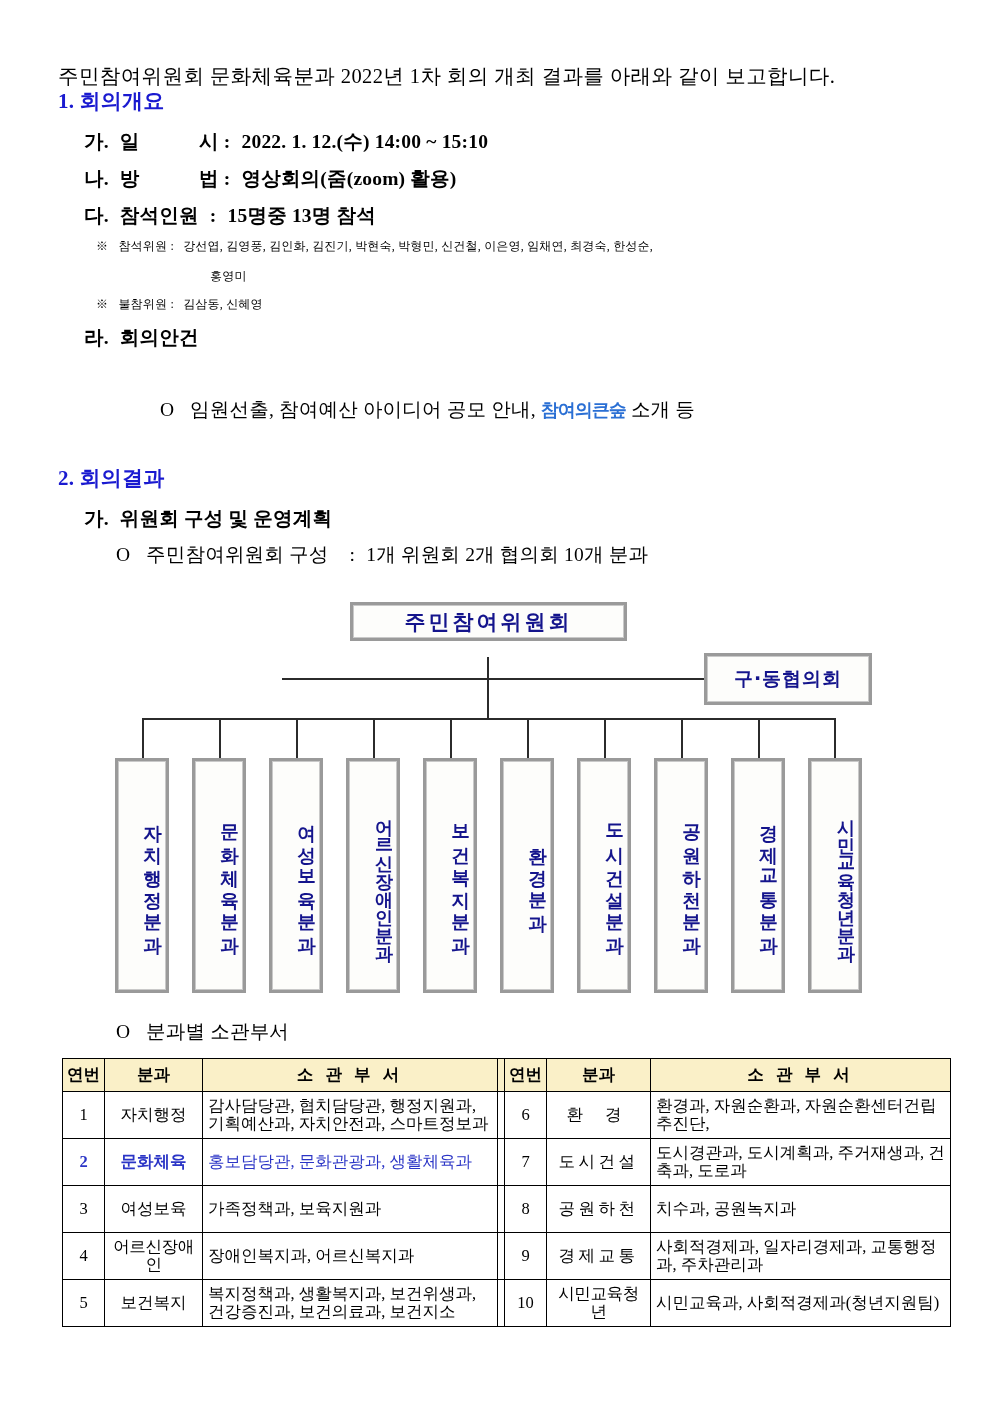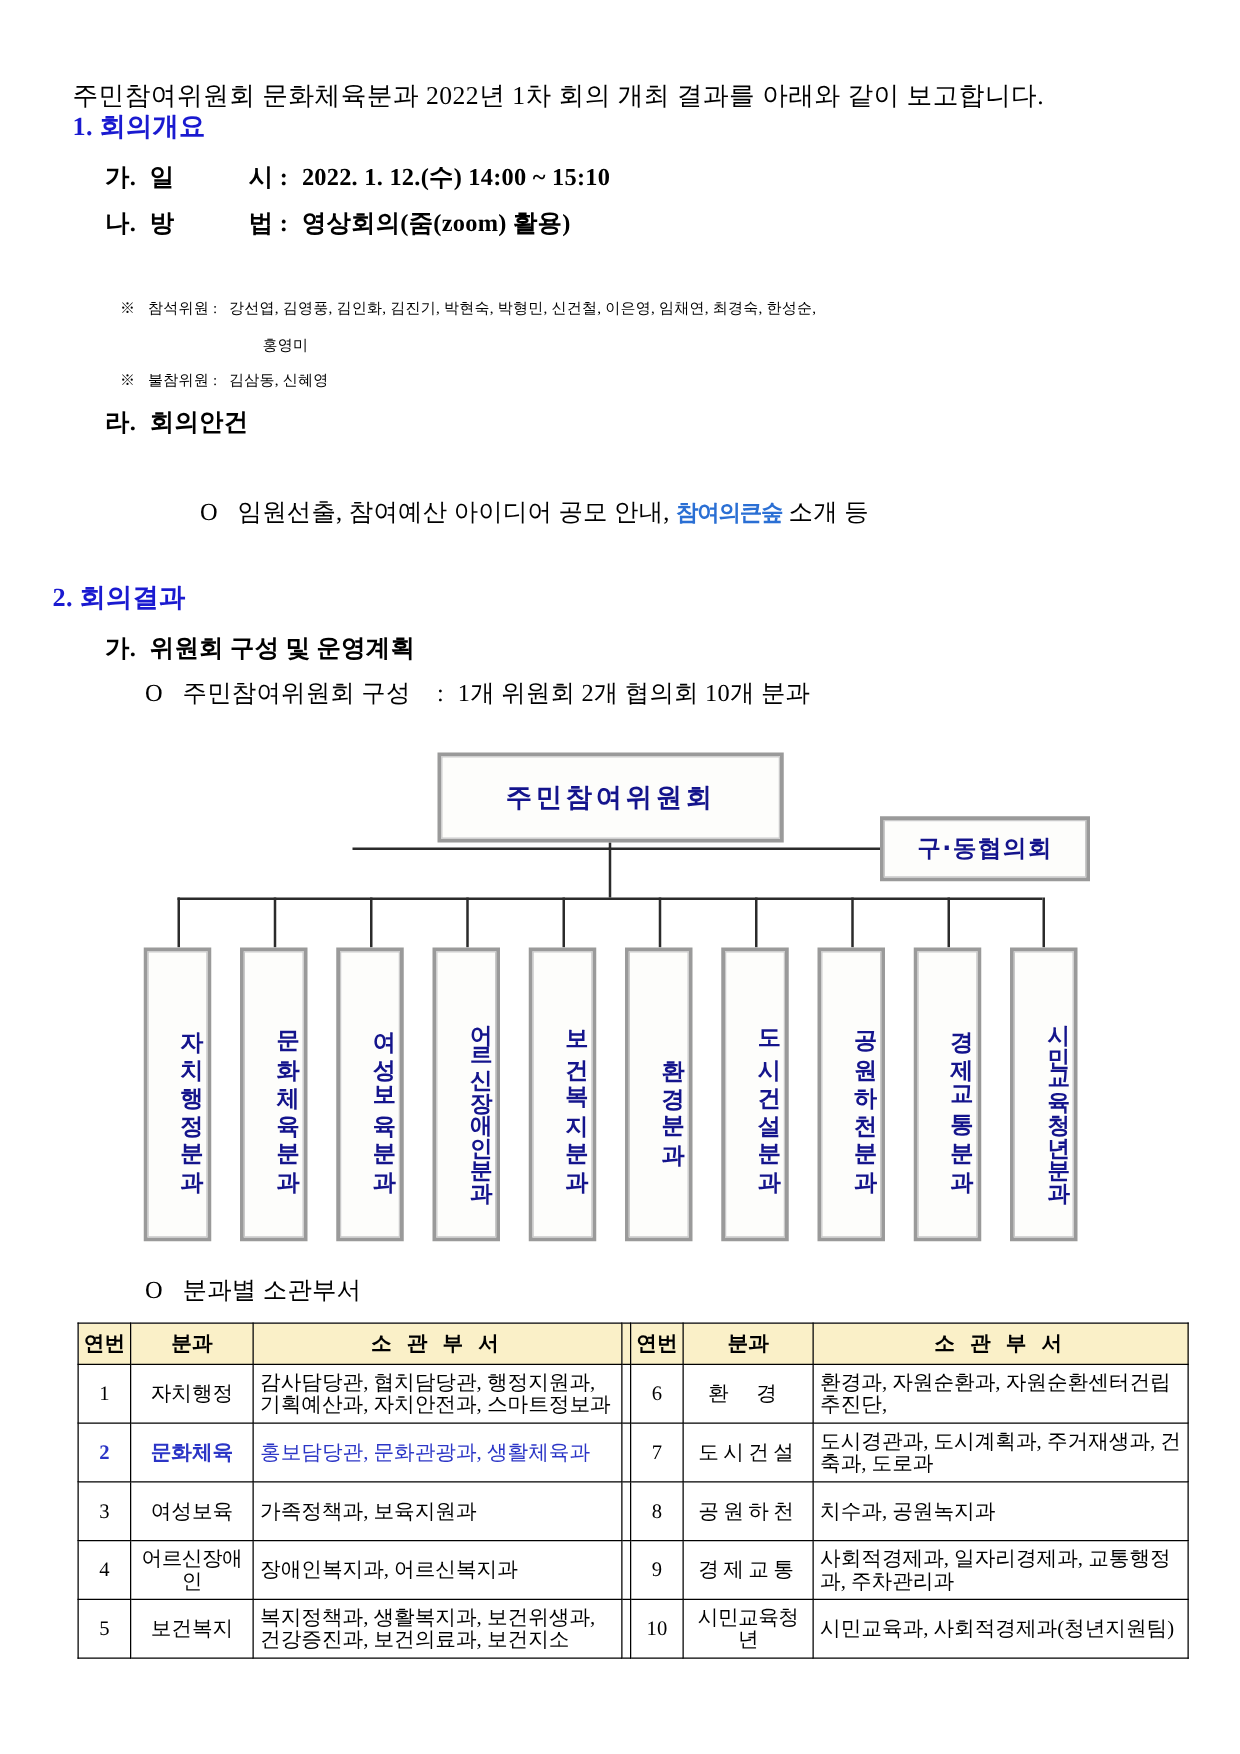--- a/index.html
+++ b/index.html
@@ -37,21 +37,21 @@
   
   .sec-head {
     position: absolute;
     font-size: 21px;
     font-weight: bold;
     color: #1a1ad0;
     letter-spacing: 0.2px;
     white-space: nowrap;
   }
   #sec1 { left: 58px; top: 87px; }
-  #sec2 { left: 42px; top: 464px; }
+  #sec2 { left: 58px; top: 464px; }
 
   
   .line {
     position: absolute;
     white-space: nowrap;
     font-size: 19.5px;
     letter-spacing: 0.2px;
   }
   .line.bold { font-weight: bold; }
   .line.small {
@@ -104,21 +104,21 @@
     height: 100%;
     display: flex;
     align-items: center;
     justify-content: center;
     box-sizing: border-box;
   }
   .obox-top {
     left: 238px;
     top: 4px;
     width: 277px;
-    height: 72px;
+    height: 39px;
     font-size: 21px;
     letter-spacing: 3px;
   }
   .obox-left {
     left: 0px;
     top: 55px;
     width: 170px;
     height: 52px;
     font-size: 19px;
     letter-spacing: 1.5px;
@@ -222,20 +222,26 @@
   </div>
 
   <div class="line bold" style="left:84px; top:165px;">
     <span>나.</span>
     <span class="lbl-sp" style="margin-left:6px;">방</span>
     <span>법</span>
     <span>:</span>
     <span style="margin-left:6px;">영상회의(줌(zoom) 활용)</span>
   </div>
 
+  <div class="line bold" style="left:84px; top:202px;">
+    <span>다.</span>
+    <span style="margin-left:6px;">참석인원</span>
+    <span style="margin-left:6px;">:</span>
+    <span style="margin-left:6px;">15명중 13명 참석</span>
+  </div>
 
   <div class="line small" style="left:96px; top:238px;">
     <span>※</span>
     <span style="margin-left:7px;">참석위원 :</span>
     <span style="margin-left:6px;">강선엽, 김영풍, 김인화, 김진기, 박현숙, 박형민, 신건철, 이은영, 임채연, 최경숙, 한성순,</span>
   </div>
   <div class="line small" style="left:210px; top:268px;">홍영미</div>
 
   <div class="line small" style="left:96px; top:296px;">
     <span>※</span>

